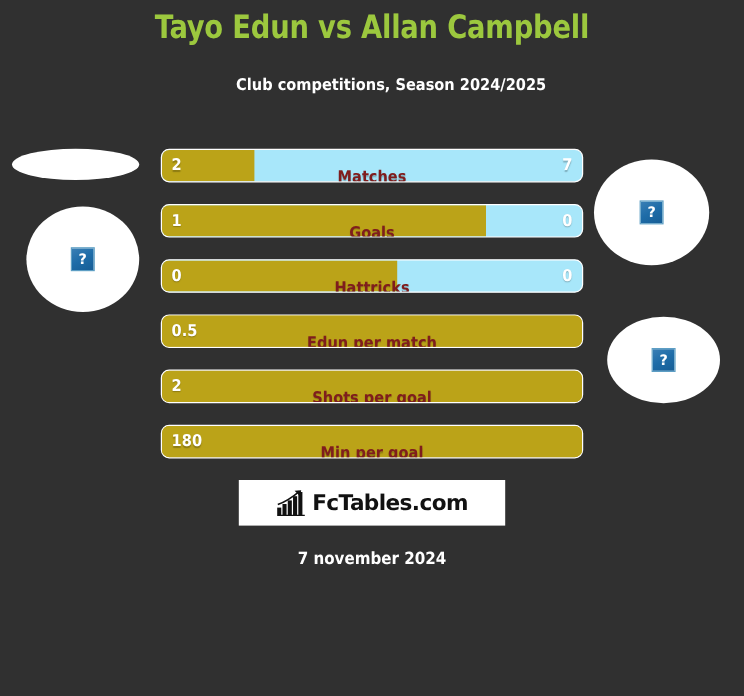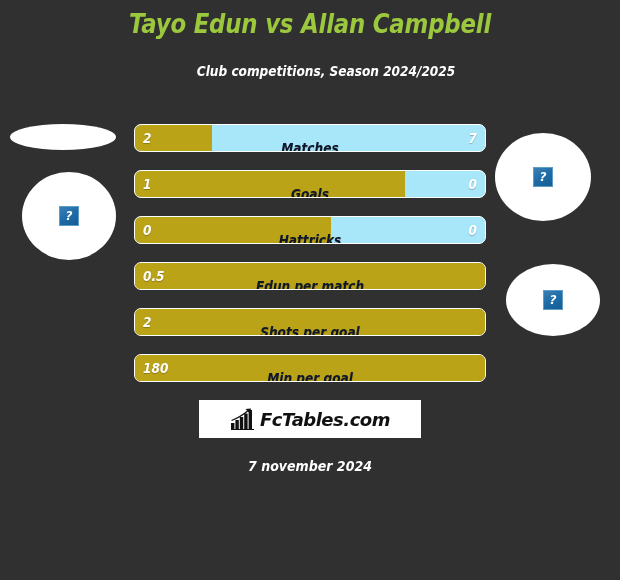--- a/index.html
+++ b/index.html
@@ -12,21 +12,20 @@
     background: #303030;
     font-family: "DejaVu Sans", sans-serif;
     overflow: hidden;
     position: relative;
   }
 
   .page {
     position: relative;
     width: 620px;
     height: 432px;
-    font-style: italic;
   }
 
   
   .title {
     position: absolute;
     top: 8px;
     left: 0;
     width: 620px;
     text-align: center;
     color: #9CC83E;
@@ -77,21 +76,21 @@
   }
   .bar-label {
     position: absolute;
     left: 0;
     right: 0;
     top: 0;
     bottom: 0;
     display: flex;
     align-items: center;
     justify-content: center;
-    color: #0f172a;
+    color: #7f1d1d;
     font-size: 13.5px;
     font-weight: bold;
     font-family: "DejaVu Sans Condensed", "Liberation Sans Narrow", "Liberation Sans", sans-serif;
     text-shadow: 0 1px 1px rgba(0,0,0,0.25);
     white-space: nowrap;
     pointer-events: none;
     margin-top: 20px;
   }
   .bar-val-left {
     position: absolute;

